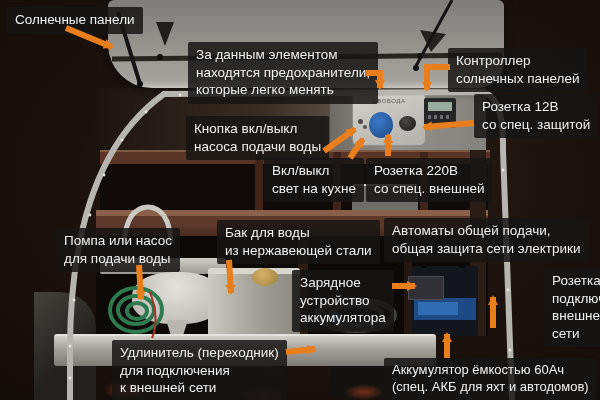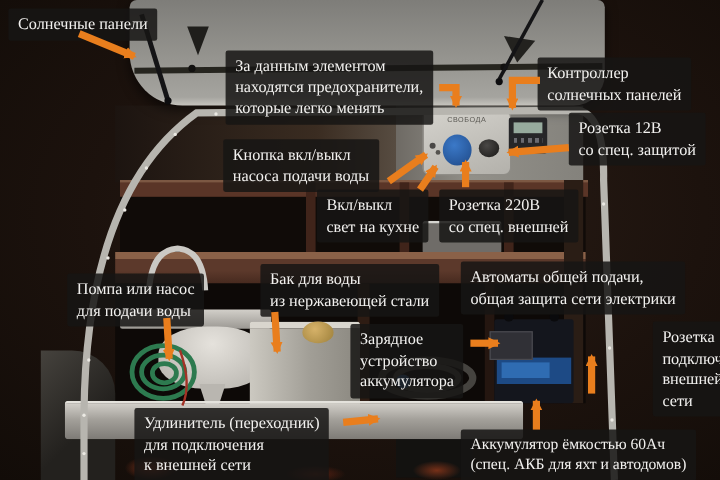--- a/index.html
+++ b/index.html
@@ -61,21 +61,21 @@
   .pbtn1{position:absolute;left:5px;top:26px;width:5px;height:5px;border-radius:50%;background:#4a4846;}
   .pbtn2{position:absolute;left:10px;top:32px;width:4px;height:4px;border-radius:50%;background:#55534f;}
   .controller{left:424px;top:98px;width:32px;height:30px;z-index:4;background:#262628;border-radius:2px;}
   .ctrl-screen{position:absolute;left:4px;top:4px;width:24px;height:9px;background:#97ab9e;}
   .ctrl-dots{position:absolute;left:4px;top:17px;width:24px;height:4px;
          background:repeating-linear-gradient(90deg,#6a6a70 0 3px,#262628 3px 6px);}
   .svgl{left:0;top:0;width:600px;height:400px;pointer-events:none;}
   .svg-photo{z-index:7;} .svg-arrows{z-index:20;}
   
   .lbl{position:absolute;z-index:15;background:rgba(22,21,20,.85);color:#f2f1ef;
-       font-size:13.5px;line-height:1.3;padding:4px 8px 5px;white-space:pre-line;border-radius:2px;font-family:Liberation Serif, serif;}
+       font-size:13.5px;line-height:1.3;padding:4px 8px 5px;white-space:pre-line;border-radius:2px;}
   .L0{left:7px;top:7px;}      .L1{left:188px;top:42px;}  .L2{left:448px;top:48px;}
   .L3{left:474px;top:94px;}   .L4{left:186px;top:116px;} .L5{left:264px;top:158px;}
   .L6{left:366px;top:158px;}  .L7{left:217px;top:220px;} .L8{left:384px;top:218px;}
   .L9{left:56px;top:228px;}   .L10{left:292px;top:270px;}.L11{left:524px;top:268px;margin-left:20px;}
   .L12{left:112px;top:340px;} .L13{left:384px;top:358px;font-size:13px;}
 </style>
 </head>
 <body>
 
 <div class="stage">

